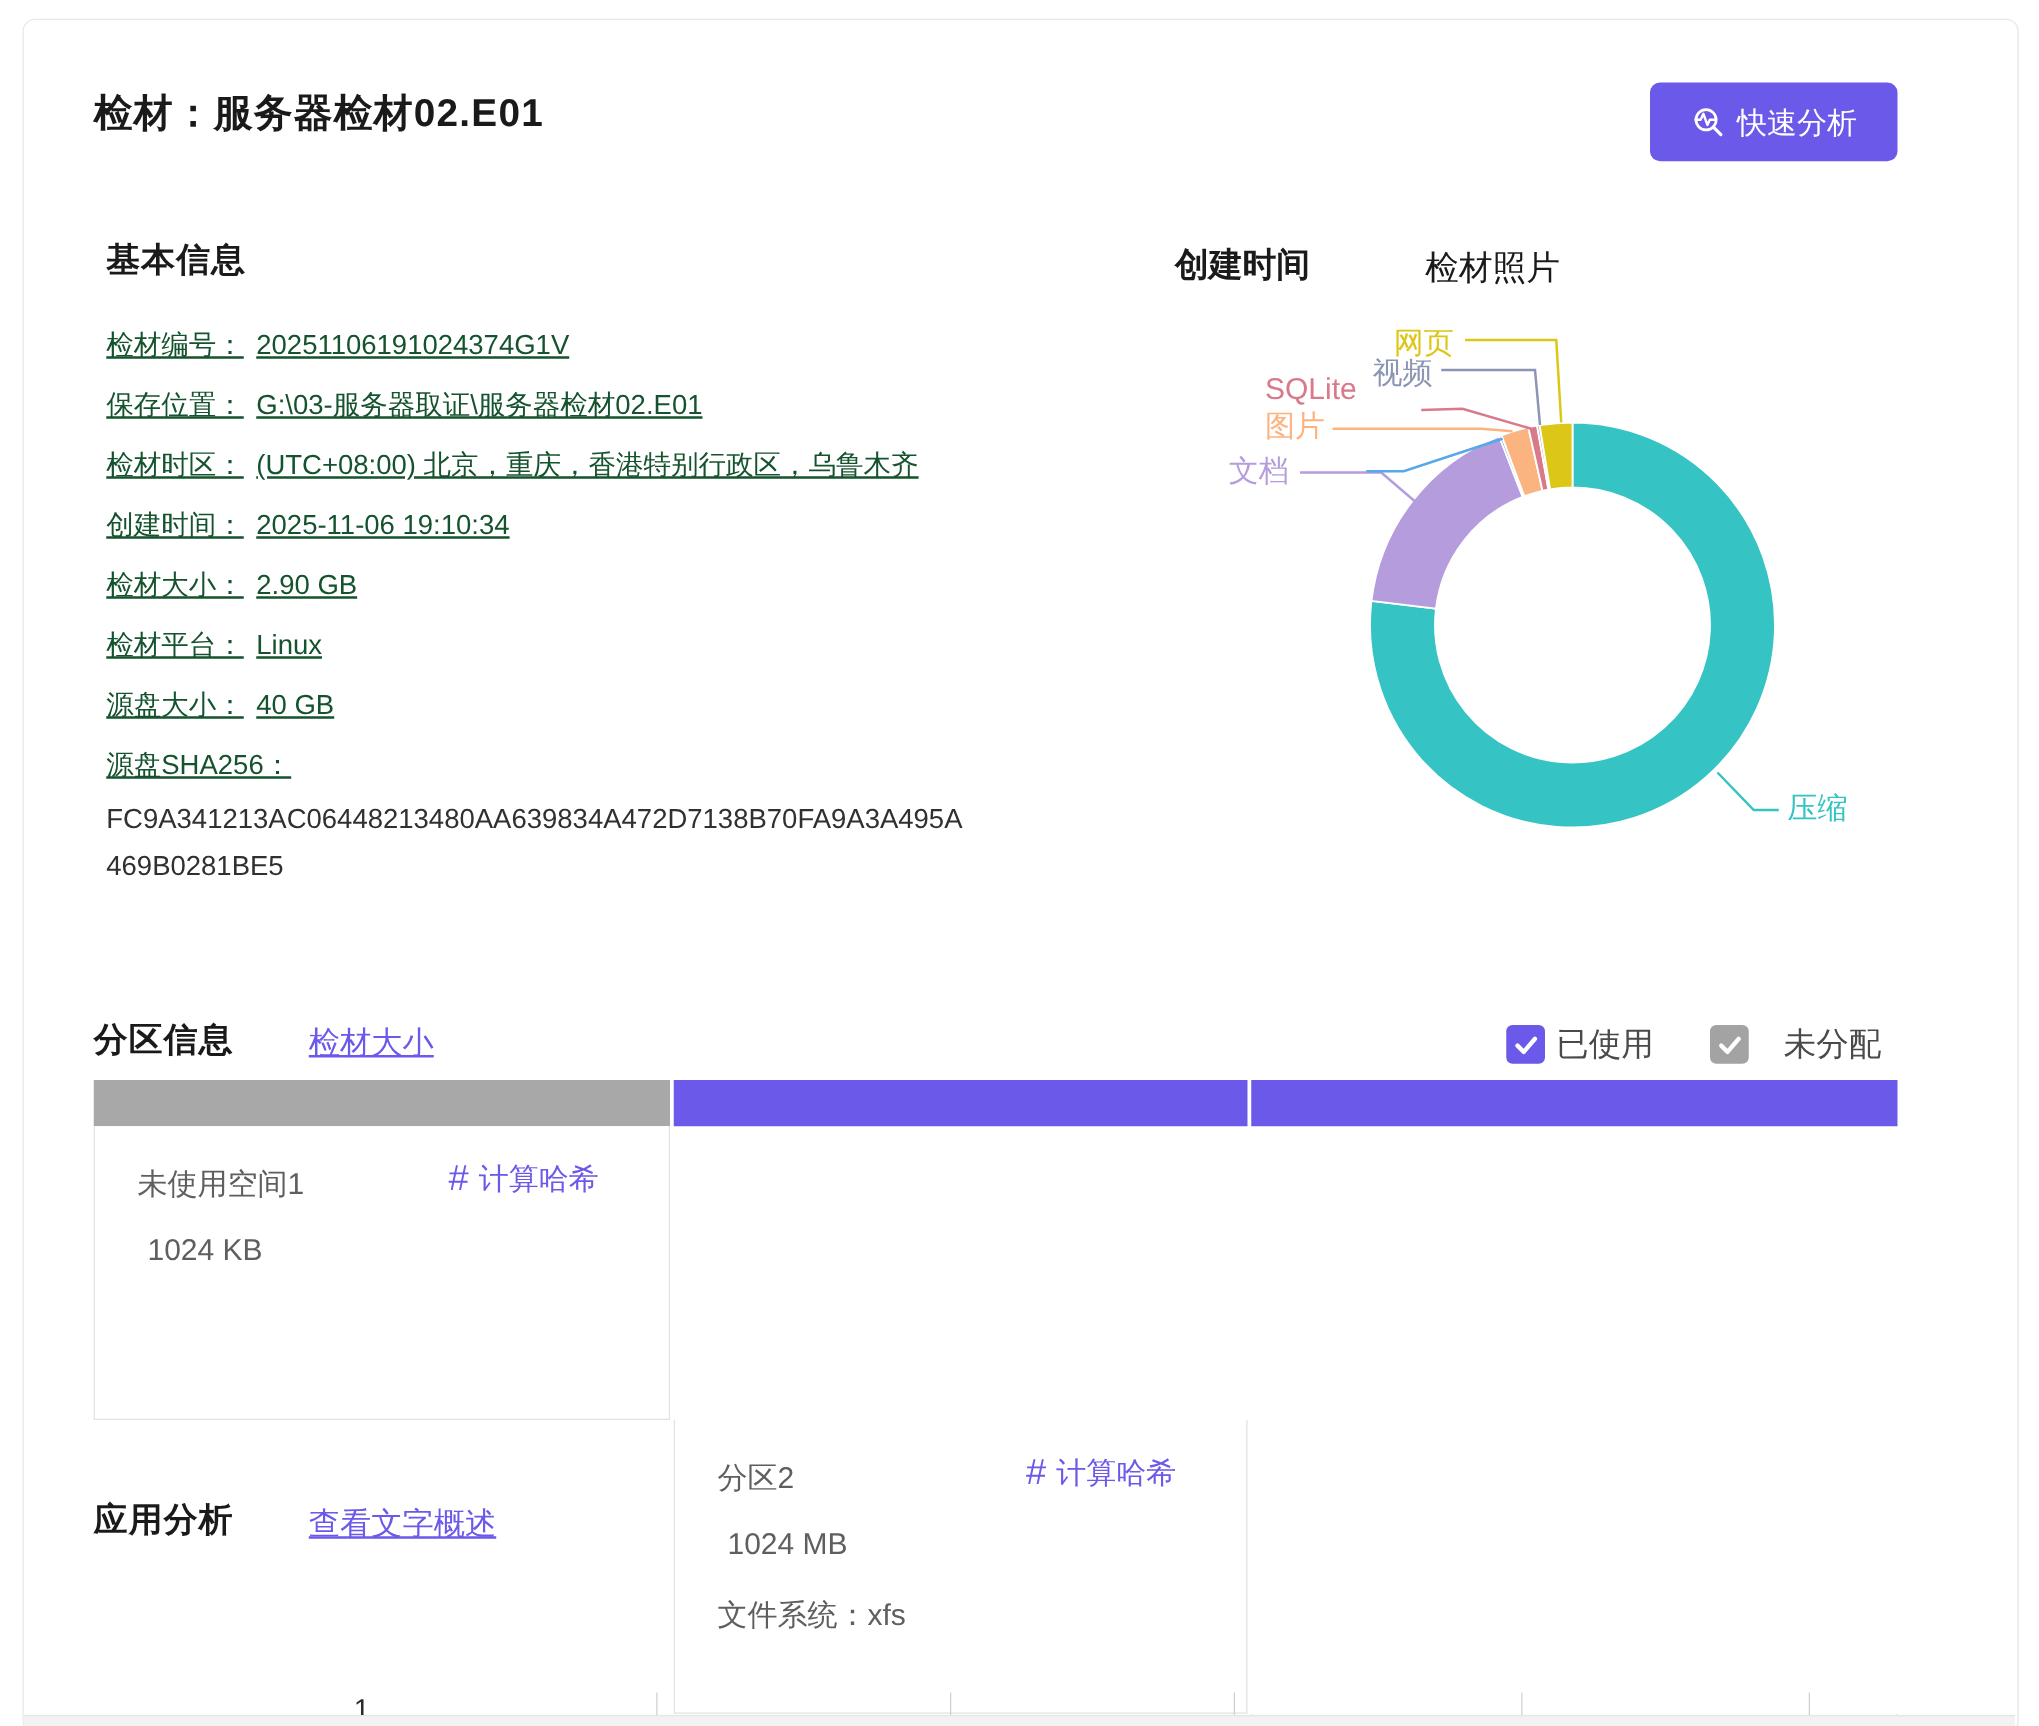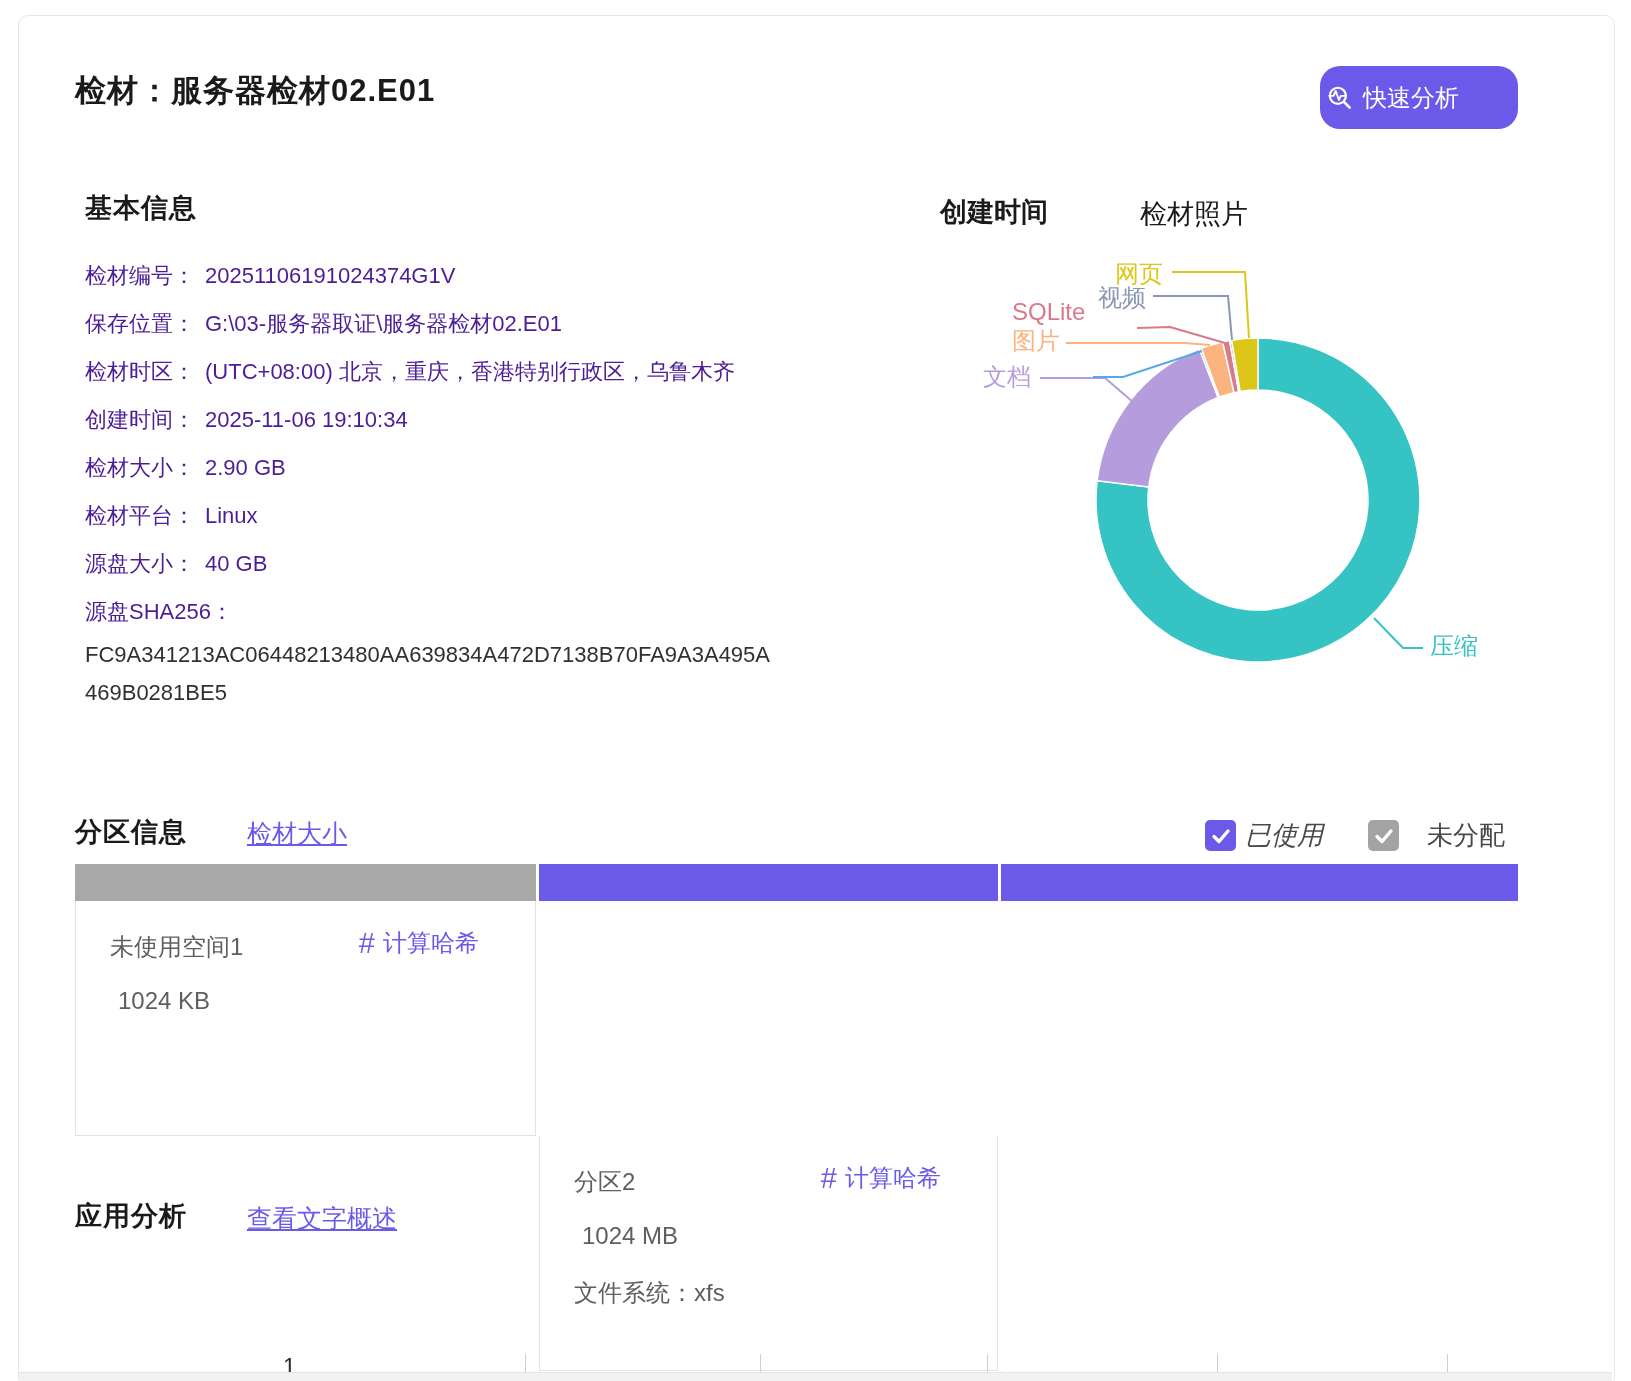--- a/index.html
+++ b/index.html
@@ -3,26 +3,26 @@
 <meta charset="utf-8">
 <style>
   html,body{margin:0;padding:0;}
   body{background:#fff;}
   .page{position:relative;width:1631px;height:1381px;background:#fff;overflow:hidden;
         font-family:"Liberation Sans",sans-serif;color:#1f1f1f;}
   .card{position:absolute;left:18px;top:15px;width:1595px;height:1370px;background:#fff;
         border:1px solid #e7e7e7;border-radius:10px;}
   .abs{position:absolute;}
   .page-title{left:75px;top:70px;font-size:31px;font-weight:700;color:#1a1a1a;letter-spacing:1px;}
-  .qa-btn{left:1320px;top:66px;width:198px;height:63px;background:#6B5AEA;border:none;border-radius:20px;
-          color:#fff;font-size:24px;display:flex;align-items:center;justify-content:flex-start;gap:9px;
+  .qa-btn{left:1320px;top:66px;width:198px;height:63px;background:#6B5AEA;border:none;border-radius:8px;
+          color:#fff;font-size:24px;display:flex;align-items:center;justify-content:center;gap:9px;
           cursor:pointer;font-family:"Liberation Sans",sans-serif;}
   .sec-title{font-size:27px;font-weight:700;color:#1a1a1a;letter-spacing:1px;}
   .info-rows{left:85px;top:252px;width:840px;}
-  .irow{height:48px;display:flex;align-items:center;font-size:22px;color:#4c1d95;}
+  .irow{height:48px;display:flex;align-items:center;font-size:22px;color:#14532d;text-decoration:underline;}
   .irow .ilabel{white-space:nowrap;}
   .irow .ival{margin-left:10px;white-space:nowrap;}
   .sha-value{font-size:22px;color:#303030;line-height:38px;width:696px;word-break:break-all;}
   .tab{font-size:27px;color:#1a1a1a;cursor:pointer;}
   .tab.active{font-weight:700;}
   .chart{left:960px;top:248px;width:560px;height:432px;}
   .slice-label{position:absolute;font-size:24px;white-space:nowrap;}
   .link{color:#6B5AEA;text-decoration:underline;font-size:25px;cursor:pointer;}
   .filter{display:flex;align-items:center;gap:9px;cursor:pointer;}
   .cb{width:31px;height:31px;border-radius:5px;display:flex;align-items:center;justify-content:center;}
@@ -116,21 +116,21 @@
         <polyline points="133,129 163,129 242,103" fill="none" stroke="#57A8E8" stroke-width="2"></polyline>
         <polyline points="106,95 225,95 250,97" fill="none" stroke="#FBB37F" stroke-width="2"></polyline>
         <polyline points="177,80 210,79 265,95" fill="none" stroke="#D9798A" stroke-width="2"></polyline>
         <polyline points="193,48 268,48 272,92" fill="none" stroke="#8C96B4" stroke-width="2"></polyline>
         <polyline points="212,24 285,24 289,90" fill="none" stroke="#DCC718" stroke-width="2"></polyline>
       </svg><div class="slice-label" style="left: 470px; top: 382px; color: rgb(53, 195, 195);">压缩</div><div class="slice-label" style="left: 23px; top: 113px; color: rgb(181, 156, 220);">文档</div><div class="slice-label" style="left: 52px; top: 77px; color: rgb(251, 179, 127);">图片</div><div class="slice-label" style="left: 52px; top: 50px; color: rgb(217, 121, 138);">SQLite</div><div class="slice-label" style="left: 138px; top: 34px; color: rgb(140, 150, 180);">视频</div><div class="slice-label" style="left: 155px; top: 10px; color: rgb(220, 199, 24);">网页</div></div>
 
   <div class="abs sec-title" style="left:75px;top:814px;">分区信息</div>
   <span class="abs link" style="left:247px;top:817px;">检材大小</span>
 
-  <div class="abs filter" style="left:1205px;top:818px;font-style:italic;">
+  <div class="abs filter" style="left:1205px;top:818px;">
     <span class="cb cb-purple">
       <svg width="24" height="24" viewBox="0 0 24 24" fill="none">
           <path d="M5 12.5 L10 17.5 L19 7" stroke="#fff" stroke-width="3.4" stroke-linecap="round" stroke-linejoin="round"></path>
         </svg>
     </span>
     <span class="filter-label">已使用</span>
   </div>
   <div class="abs filter" style="left:1368px;top:818px;gap:28px;">
     <span class="cb cb-gray">
       <svg width="24" height="24" viewBox="0 0 24 24" fill="none">

